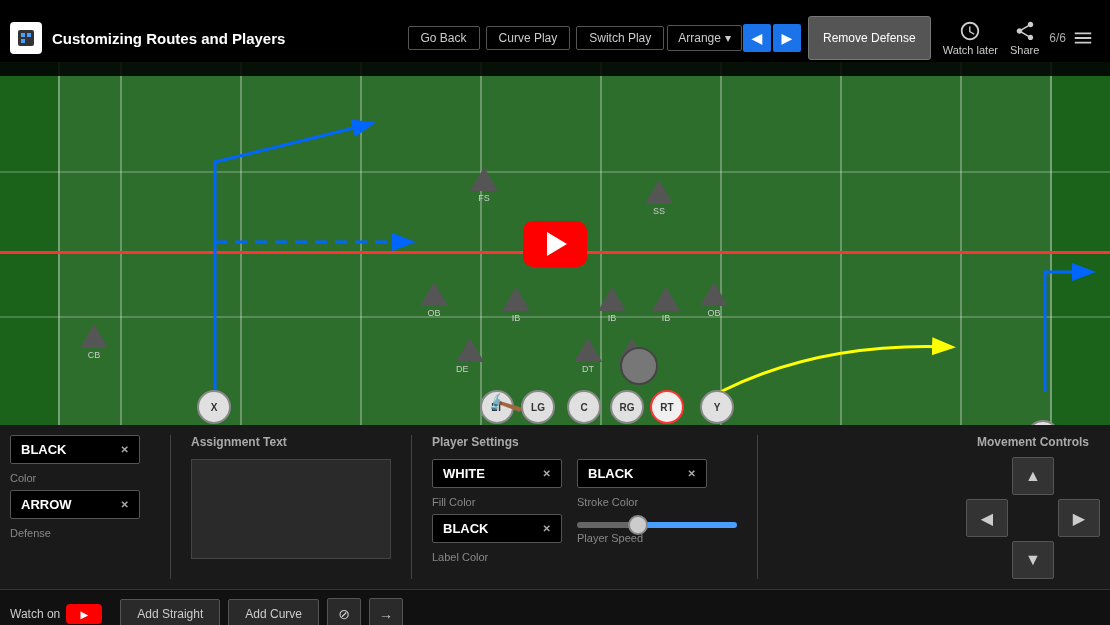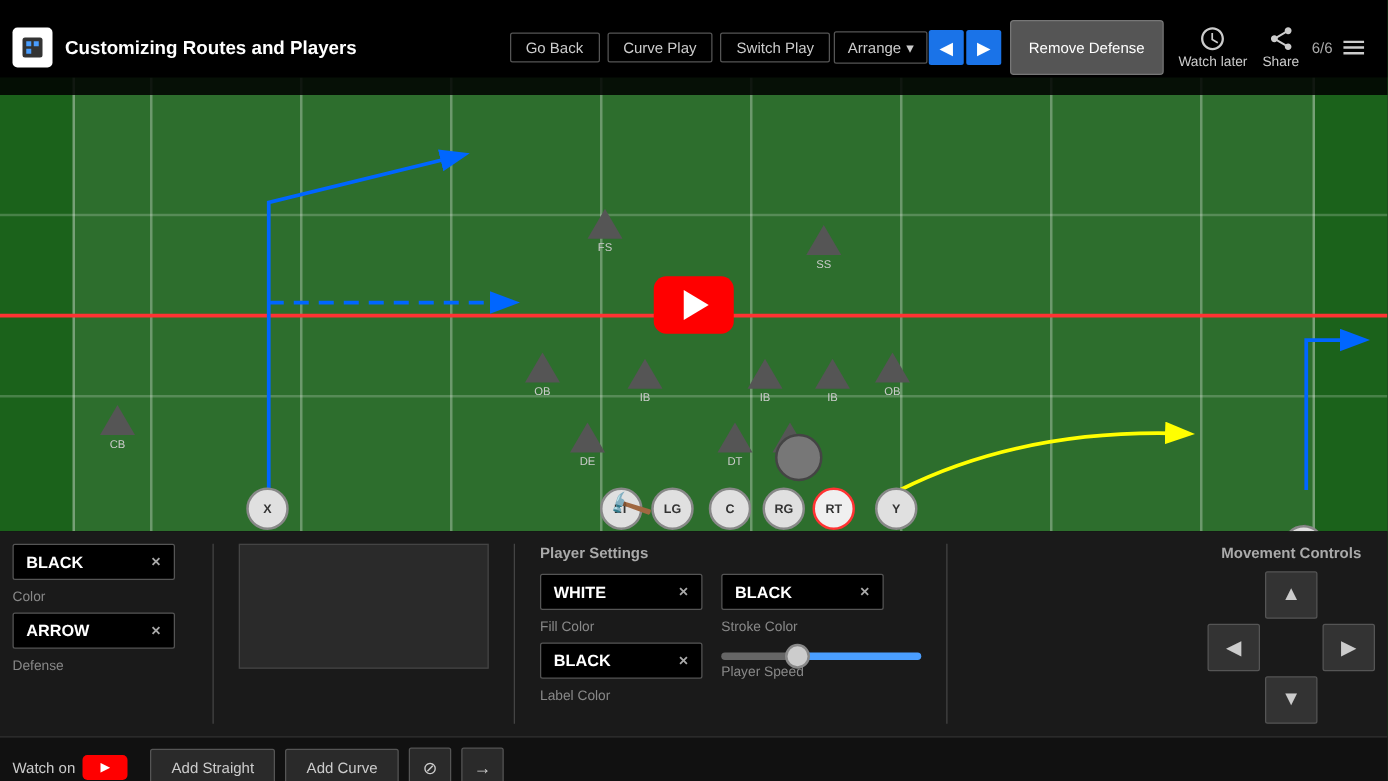--- a/index.html
+++ b/index.html
@@ -512,21 +512,21 @@
     <div style="color:#ccc;font-size:9px;text-align:center;margin-top:2px;">IB</div>
   </div>
 
   <div style="position:absolute; top:225px; left:652px;">
     <div style="width:0;height:0;border-left:14px solid transparent;border-right:14px solid transparent;border-bottom:24px solid #555;"></div>
     <div style="color:#ccc;font-size:9px;text-align:center;margin-top:2px;">IB</div>
   </div>
 
   <div style="position:absolute; top:276px; left:456px;">
     <div style="width:0;height:0;border-left:14px solid transparent;border-right:14px solid transparent;border-bottom:24px solid #555;"></div>
-    <div style="color:#ccc;font-size:9px;text-align:center;margin-top:2px;">DE</div>
+    <div style="color:#ccc;font-size:9px;text-align:left;margin-top:2px;">DE</div>
   </div>
 
   <div style="position:absolute; top:276px; left:574px;">
     <div style="width:0;height:0;border-left:14px solid transparent;border-right:14px solid transparent;border-bottom:24px solid #555;"></div>
     <div style="color:#ccc;font-size:9px;text-align:center;margin-top:2px;">DT</div>
   </div>
 
   <div style="position:absolute; top:276px; left:618px;">
     <div style="width:0;height:0;border-left:14px solid transparent;border-right:14px solid transparent;border-bottom:24px solid #555;"></div>
     <div style="color:#ccc;font-size:9px;text-align:center;margin-top:2px;">LE</div>
@@ -565,20 +565,21 @@
       <span class="field-label">Color</span>
       <div class="dark-select">
         <span>ARROW</span>
       </div>
       <span class="field-label">Defense</span>
     </div>
 
     <div class="separator"></div>
 
     <div class="panel-section">
+      <span class="section-title">Assignment Text</span>
       <textarea class="assignment-textarea" style=""></textarea>
     </div>
 
     <div class="separator"></div>
 
     <div class="panel-section">
       <span class="section-title">Player Settings</span>
       <div class="player-settings-section">
         <div class="ps-col">
           <div class="dark-select">

